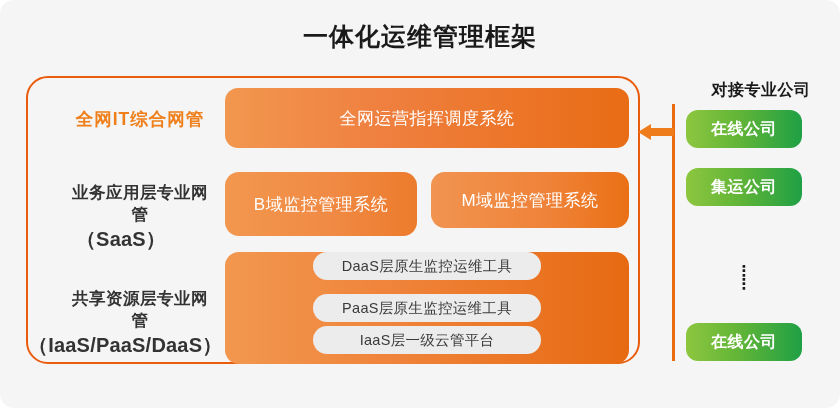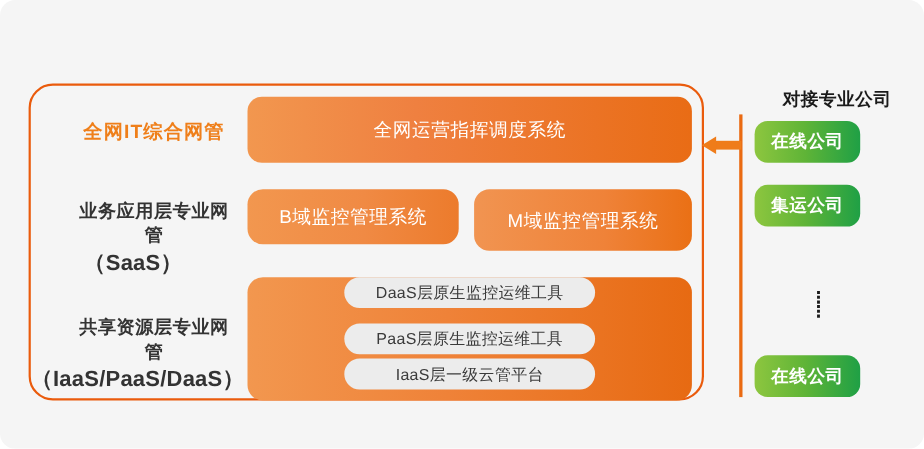--- a/index.html
+++ b/index.html
@@ -82,21 +82,21 @@
     display: flex;
     align-items: center;
     justify-content: center;
     font-size: 17px;
     letter-spacing: 0.5px;
   }
   .row1-box {
     left: 225px; top: 88px; width: 404px; height: 60px;
   }
   .row2-box-left {
-    left: 225px; top: 172px; width: 192px; height: 50px;
+    left: 225px; top: 172px; width: 192px; height: 64px;
     background: linear-gradient(to right, #f2974f 0%, #f08a44 55%, #ec7b2c 100%);
     border-radius: 14px;
   }
   .row2-box-right {
     left: 431px; top: 172px; width: 198px; height: 56px;
     background: linear-gradient(to right, #f19451 0%, #ef8238 60%, #ea7015 100%);
     border-radius: 14px;
   }
   .row3-container {
     position: absolute;
@@ -158,21 +158,21 @@
     width: 150px;
     text-align: center;
     font-size: 16px;
     font-weight: bold;
     color: #1a1a1a;
     letter-spacing: 0.5px;
   }
   .gbox {
     position: absolute;
     left: 686px;
-    width: 96px;
+    width: 116px;
     height: 38px;
     border-radius: 12px;
     background: linear-gradient(to right, #8dc63f 0%, #5fb437 48%, #1fa045 100%);
     color: #ffffff;
     display: flex;
     align-items: center;
     justify-content: center;
     font-size: 16px;
     font-weight: bold;
     letter-spacing: 0.5px;
@@ -193,20 +193,21 @@
     font-weight: bold;
     letter-spacing: 0;
   }
   .ellipsis span { display: block; }
 </style>
 </head>
 <body>
 
 <div id="canvas">
 
+  <div class="page-title">一体化运维管理框架</div>
 
   <div class="frame"></div>
 
   <div class="layer-label label-1">
     <span class="main">全网IT综合网管</span>
   </div>
 
   <div class="layer-label label-2">
     <span class="main">业务应用层专业网管</span>
     <span class="sub">（SaaS）</span>

